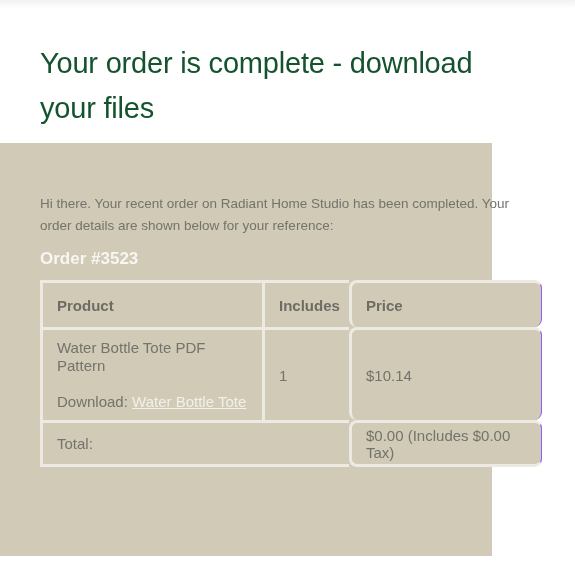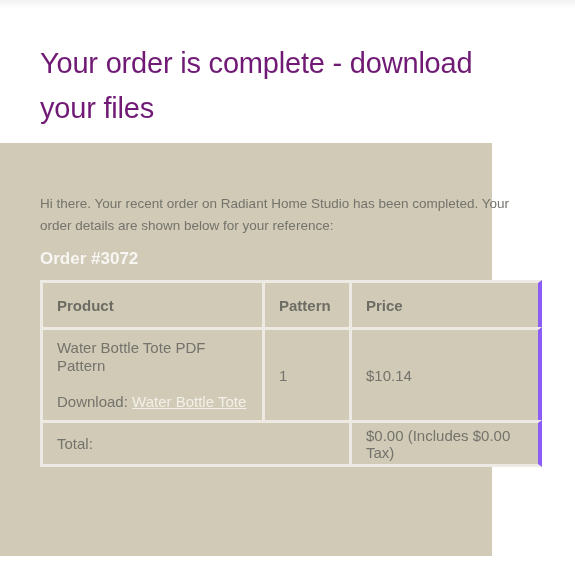--- a/index.html
+++ b/index.html
@@ -44,21 +44,21 @@
   .page-title {
     position: absolute;
     left: 40px;
     top: 32px;
     width: 470px;
     margin: 0;
     font-size: 29px;
     font-weight: 400;
     line-height: 45px;
     letter-spacing: -0.2px;
-    color: #701a75;
+    color: #14532d;
   }
 
   
   .content-band {
     position: absolute;
     top: 143px; left: 0;
     width: 492px;
     height: 413px;
     background: #d0cab6;
     box-sizing: border-box;
@@ -106,21 +106,22 @@
     padding: 0 14px;
     text-align: left;
     vertical-align: middle;
     font-size: 15px;
     color: #74736c;
     font-weight: normal;
     overflow: hidden;
   }
   .order-table tr td:last-child,
   .order-table tr th:last-child {
-    border-right: 4px solid #8b5cf6;
+    border-right: 1px solid #8b5cf6;
+    border-radius: 8px;
   }
   .order-table tr:last-child td {
     border-bottom: 3px solid #eceae2;
   }
 
   .order-table th {
     font-weight: bold;
     color: #6e6d65;
     height: 47px;
   }
@@ -157,32 +158,32 @@
   <div class="top-strip"></div>
 
   <div class="header-band">
     <h1 class="page-title">Your order is complete - download your files</h1>
   </div>
 
   <div class="content-band">
 
     <p class="intro-text">Hi there. Your recent order on Radiant Home Studio has been completed. Your order details are shown below for your reference:</p>
 
-    <h2 class="order-heading">Order #3072</h2>
+    <h2 class="order-heading">Order #3523</h2>
 
     <table class="order-table">
       <colgroup>
         <col class="col-product">
         <col class="col-qty">
         <col class="col-price">
       </colgroup>
       <thead>
         <tr>
           <th>Product</th>
-          <th>Pattern</th>
+          <th>Includes</th>
           <th>Price</th>
         </tr>
       </thead>
       <tbody>
         <tr class="row-product">
           <td>
             <span class="product-name">Water Bottle Tote PDF Pattern</span>
             <span class="download-line"><span>Download:</span>
               <a class="download-link" href="#">Water Bottle Tote</a></span>
           </td>

